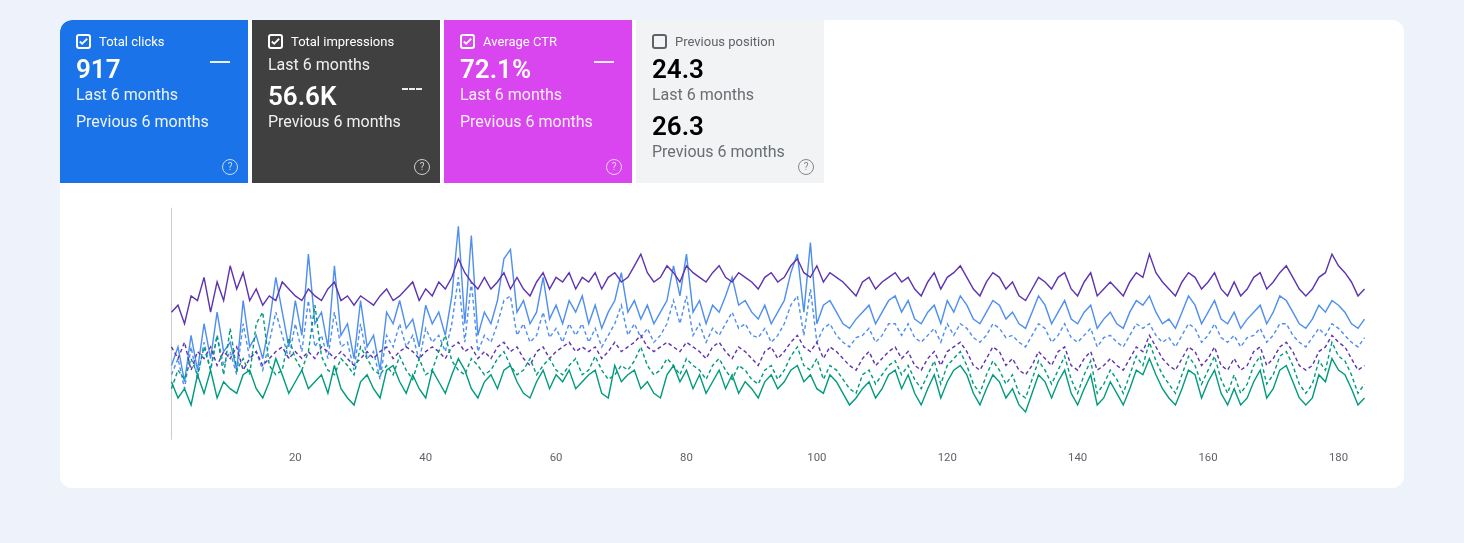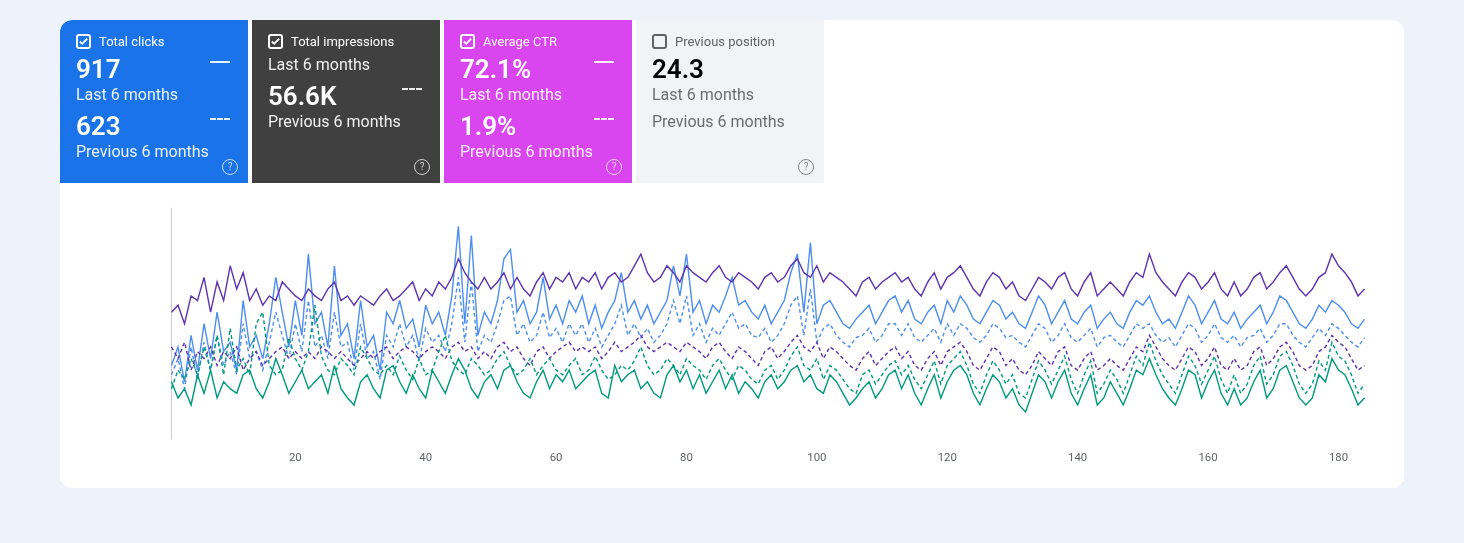--- a/index.html
+++ b/index.html
@@ -106,24 +106,20 @@
               <path d="M2 6l2.5 2.5L10 3" stroke="currentColor" stroke-width="2" fill="none"></path>
             </svg>
           </span>
         <span>Total clicks</span>
       </div>
       <div class="row2">
         <div class="val">917</div>
         <span class="line-icon"></span>
       </div>
       <div class="sub">Last 6 months</div>
-      <div class="row2">
-        <div class="val">623</div>
-        <span class="line-icon dashed"></span>
-      </div>
       <div class="sub">Previous 6 months</div>
       <span class="help">?</span>
     </div>
 
     <div class="metric-card card-purple">
       <div class="head">
         <span class="chk">
             <svg viewBox="0 0 12 12">
               <path d="M2 6l2.5 2.5L10 3" stroke="currentColor" stroke-width="2" fill="none"></path>
             </svg>
@@ -146,37 +142,36 @@
               <path d="M2 6l2.5 2.5L10 3" stroke="currentColor" stroke-width="2" fill="none"></path>
             </svg>
           </span>
         <span>Average CTR</span>
       </div>
       <div class="row2">
         <div class="val">72.1%</div>
         <span class="line-icon"></span>
       </div>
       <div class="sub">Last 6 months</div>
-      <div class="row2">
-        <div class="val">1.9%</div>
-        <span class="line-icon dashed"></span>
-      </div>
       <div class="sub">Previous 6 months</div>
       <span class="help">?</span>
     </div>
 
     <div class="metric-card card-grey">
       <div class="head">
         <span class="chk"></span>
         <span>Previous position</span>
       </div>
       <div class="row2">
         <div class="val">24.3</div>
       </div>
       <div class="sub">Last 6 months</div>
+      <div class="row2">
+        <div class="val">26.3</div>
+      </div>
       <div class="sub">Previous 6 months</div>
       <span class="help">?</span>
     </div>
 
   </div>
 
   <div class="chart-wrap">
     <svg class="chart" id="chart" viewBox="0 0 1280 280">
         <line x1="10" y1="5" x2="10" y2="250" stroke="#c9c9c9" stroke-width="1"></line>
         <text x="140.81967213114754" y="272" text-anchor="middle" font-size="12" fill="#5f6368">20</text>

